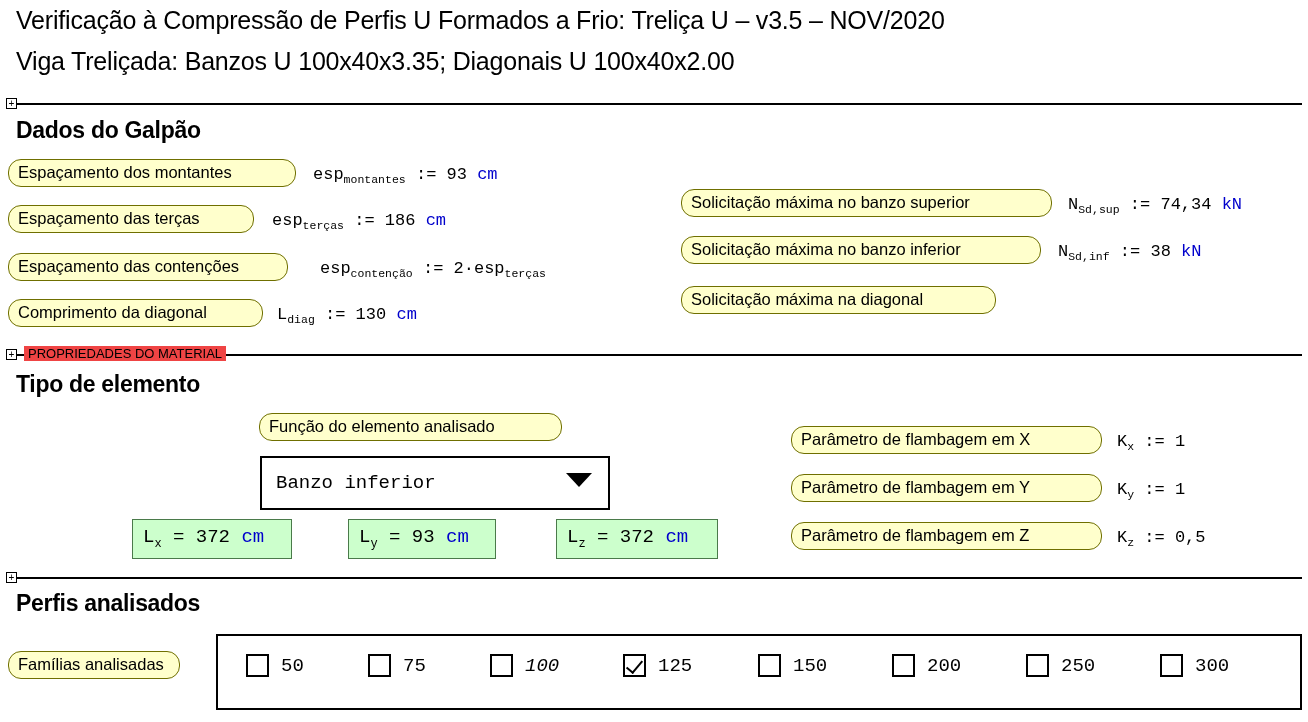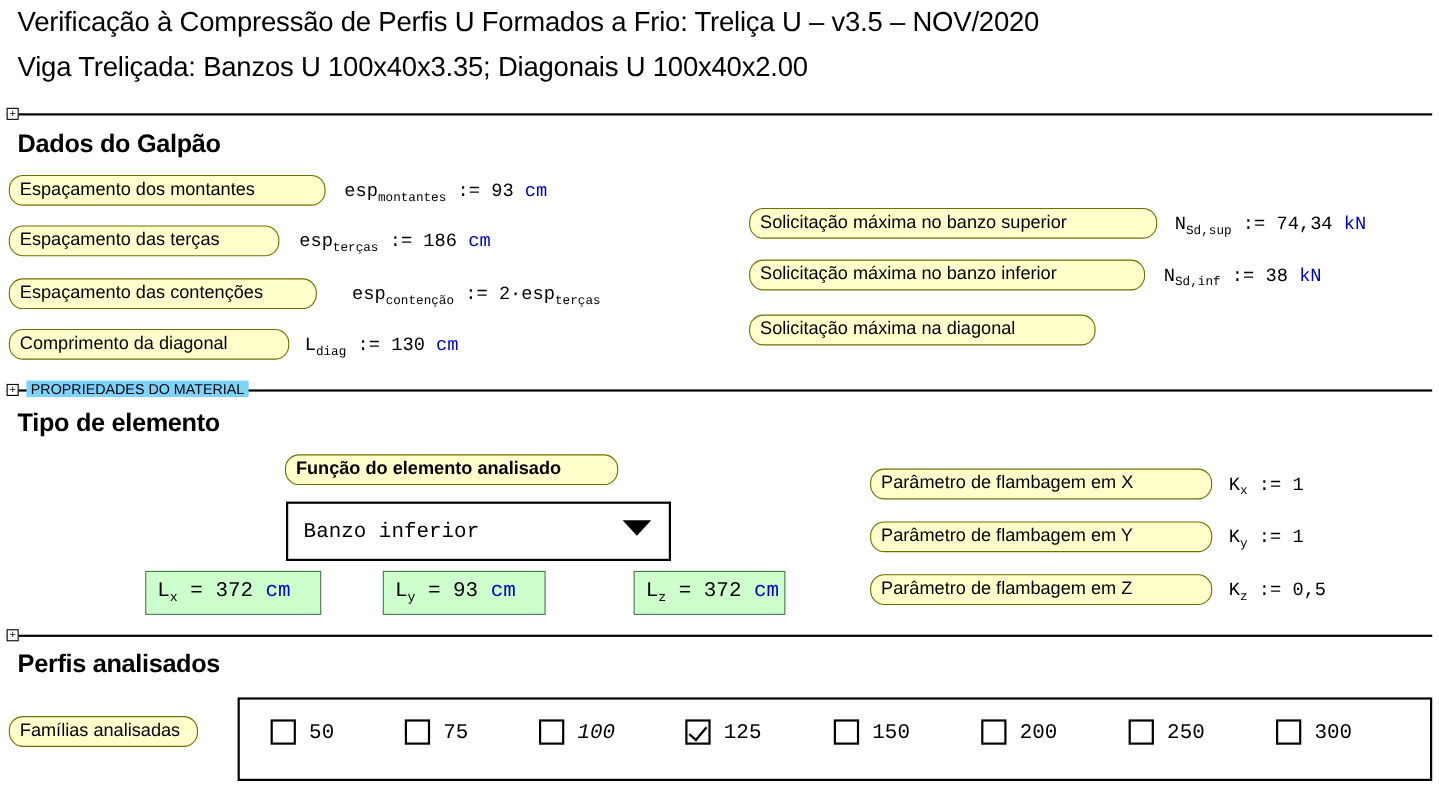--- a/index.html
+++ b/index.html
@@ -57,21 +57,21 @@
   .section-heading {
     position: absolute;
     font-size: 23px;
     font-weight: bold;
     font-family: "Liberation Sans", sans-serif;
     white-space: nowrap;
     letter-spacing: -0.3px;
   }
   .rule-label {
     position: absolute;
-    background: #7dd3fc;
+    background: #ef4444;
     font-size: 13px;
     font-family: "Liberation Sans", sans-serif;
     padding: 0 4px;
     white-space: nowrap;
   }
 
   
   .tag {
     position: absolute;
     background: #ffffcc;
@@ -217,34 +217,34 @@
   <div class="math" style="left:1058px; top:242px;">N<sub>Sd,inf</sub> <span class="op">:=</span> 38 <span class="u">kN</span></div>
 
   <div class="tag" style="left:681px; top:286px; width:315px;">Solicitação máxima na diagonal</div>
 
   <div class="section-rule" style="top:354px;"></div>
   <div class="expander" style="left:6px; top:349px;">+</div>
   <div class="rule-label" style="left:24px; top:346px;">PROPRIEDADES DO MATERIAL</div>
 
   <div class="section-heading" style="left:16px; top:371px;">Tipo de elemento</div>
 
-  <div class="tag" style="left:259px; top:413px; width:303px;font-weight:bold;">Função do elemento analisado</div>
+  <div class="tag" style="left:259px; top:413px; width:303px;">Função do elemento analisado</div>
 
   <div class="dropdown">
     <span>Banzo inferior</span>
     <span class="caret">
       <svg width="30" height="18" viewBox="0 0 30 18" aria-hidden="true">
           <polygon points="2,2 28,2 15,16" fill="#000"></polygon>
         </svg>
     </span>
   </div>
 
   <div class="result" style="left:132px; top:519px; width:160px;">L<sub>x</sub> = 372 <span class="u">cm</span></div>
   <div class="result" style="left:348px; top:519px; width:148px;">L<sub>y</sub> = 93 <span class="u">cm</span></div>
-  <div class="result" style="left:576px; top:519px; width:138px;">L<sub>z</sub> = 372 <span class="u">cm</span></div>
+  <div class="result" style="left:556px; top:519px; width:162px;">L<sub>z</sub> = 372 <span class="u">cm</span></div>
 
   <div class="tag" style="left:791px; top:426px; width:311px;">Parâmetro de flambagem em X</div>
   <div class="math" style="left:1117px; top:432px;">K<sub>x</sub> <span class="op">:=</span> 1</div>
 
   <div class="tag" style="left:791px; top:474px; width:311px;">Parâmetro de flambagem em Y</div>
   <div class="math" style="left:1117px; top:480px;">K<sub>y</sub> <span class="op">:=</span> 1</div>
 
   <div class="tag" style="left:791px; top:522px; width:311px;">Parâmetro de flambagem em Z</div>
   <div class="math" style="left:1117px; top:528px;">K<sub>z</sub> <span class="op">:=</span> 0,5</div>
 

